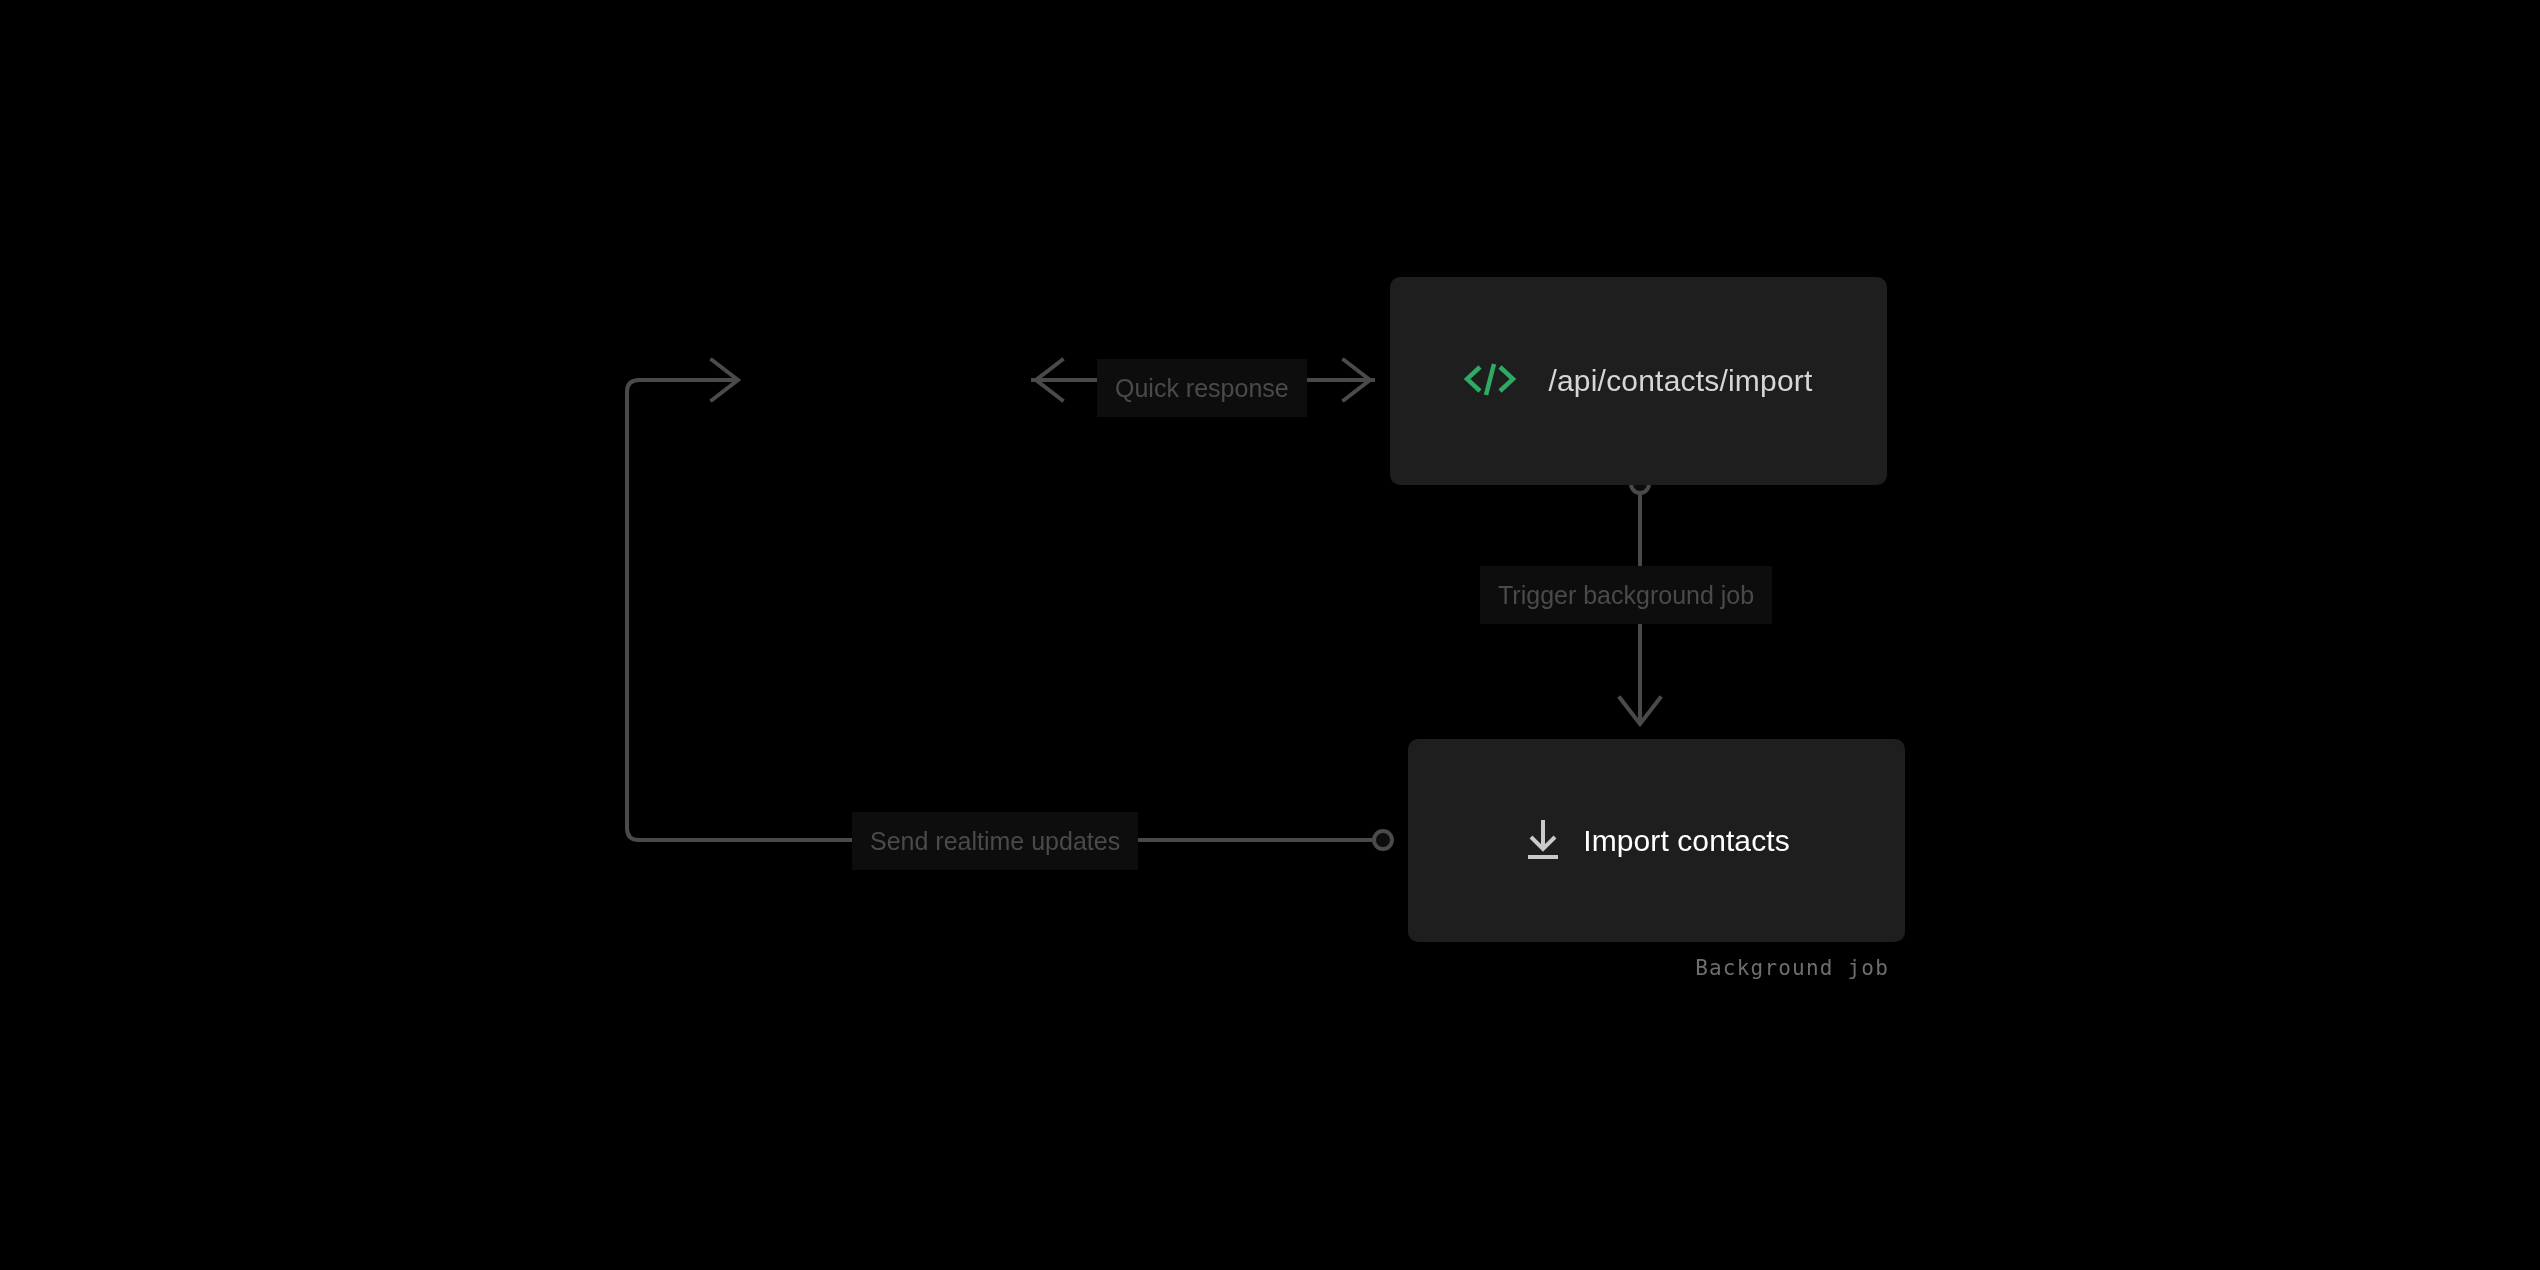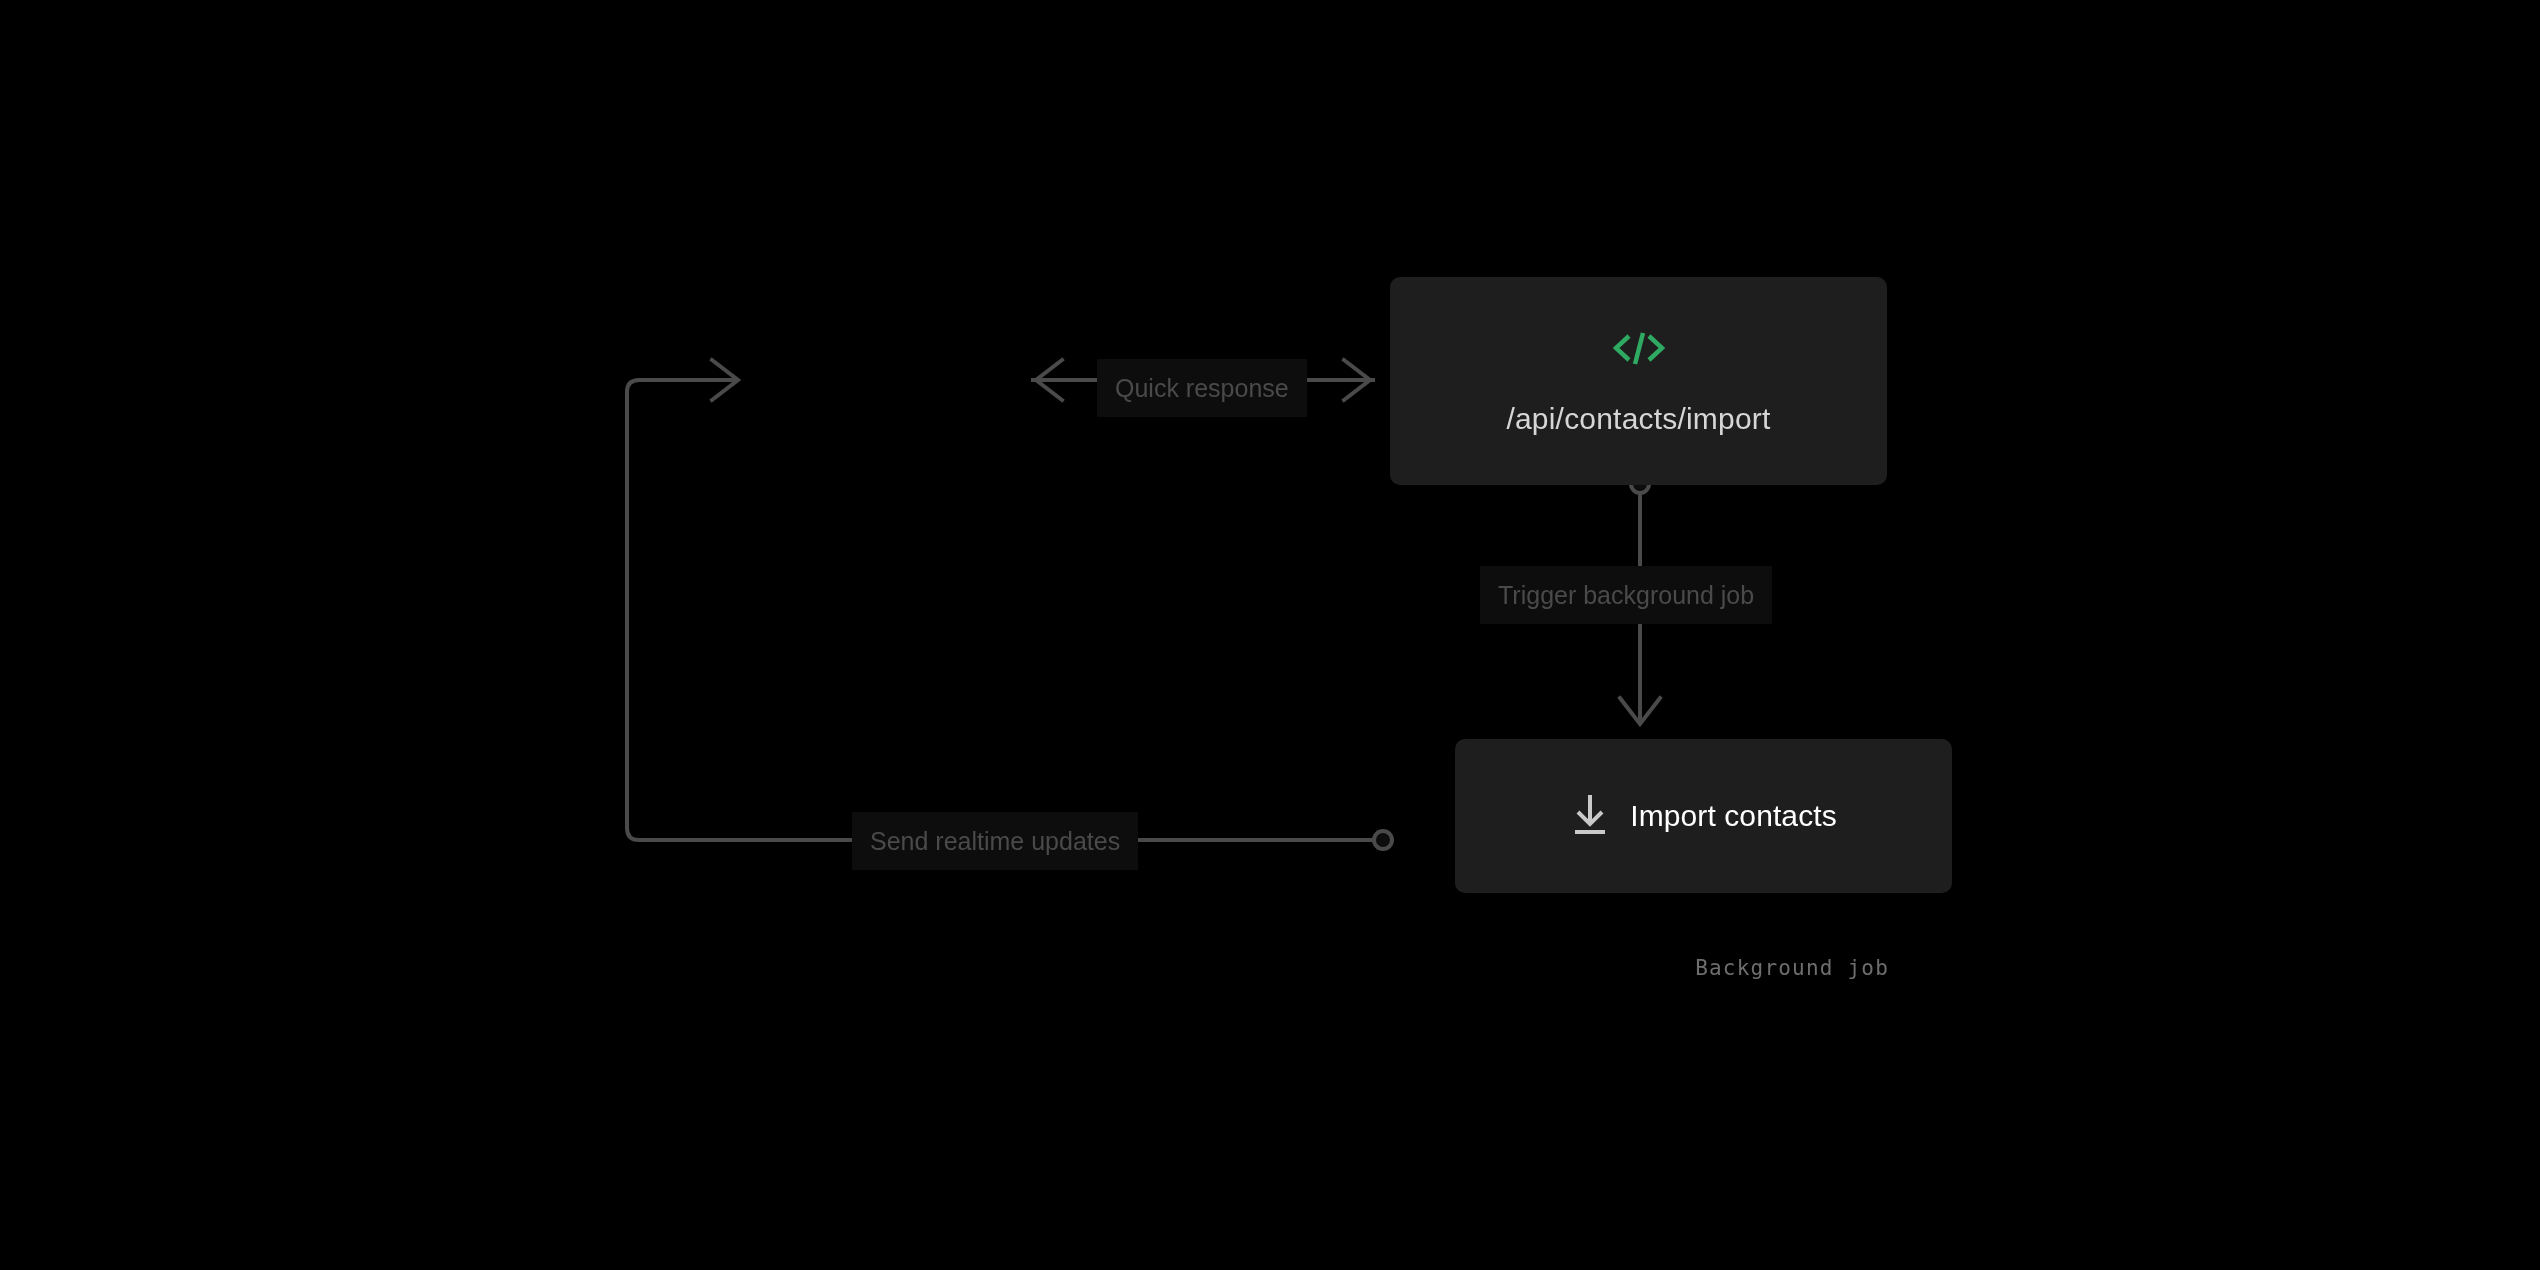--- a/index.html
+++ b/index.html
@@ -65,36 +65,35 @@
   }
 
   
   #node-api {
     left: 1390px;
     top: 277px;
     width: 497px;
     height: 208px;
   }
   #node-api .node-inner {
-    flex-direction: column;
     gap: 32px;
   }
   .api-label {
     color: #d6d6d6;
     font-size: 30px;
     line-height: 1;
     letter-spacing: 0.2px;
   }
 
   
   #node-import {
-    left: 1455px;
+    left: 1408px;
     top: 739px;
     width: 497px;
-    height: 154px;
+    height: 203px;
   }
   #node-import .node-inner {
     flex-direction: row;
     gap: 20px;
   }
   .import-label {
     color: #ffffff;
     font-size: 30px;
     line-height: 1;
     letter-spacing: 0.1px;

